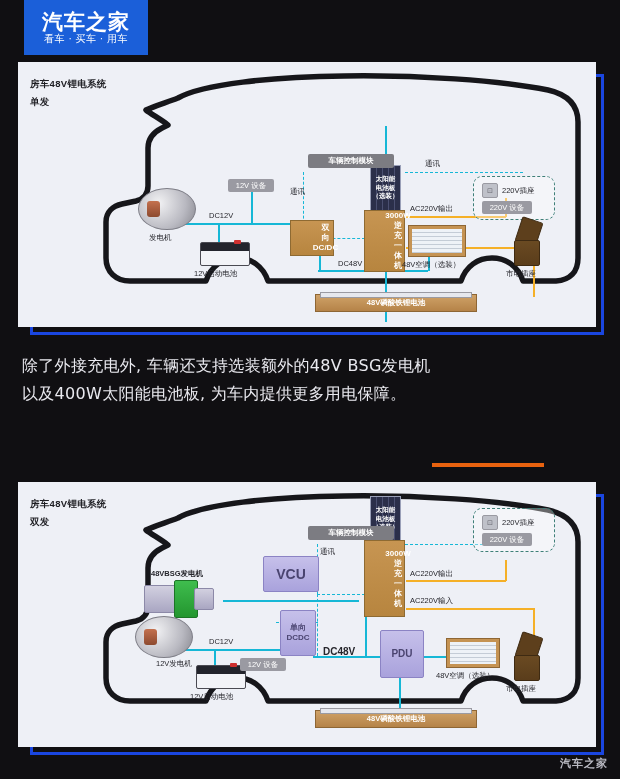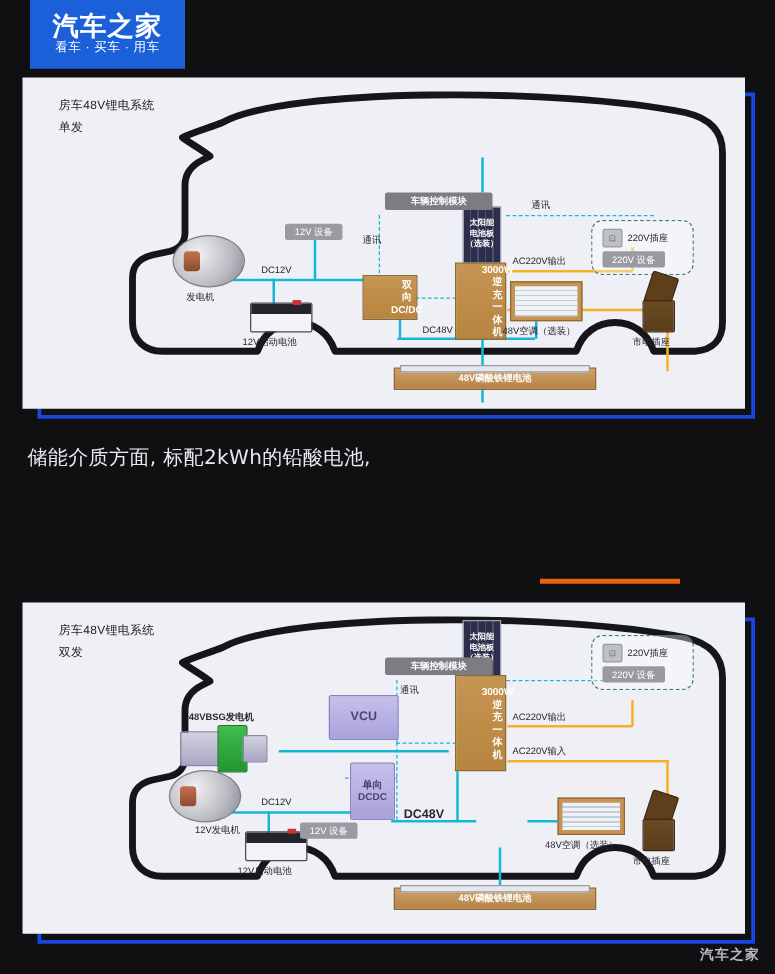--- a/index.html
+++ b/index.html
@@ -23,21 +23,21 @@
   
   .figure { position: absolute; }
   .figure .blue-frame {
     position: absolute; left: 12px; top: 12px; right: -8px; bottom: -8px;
     border: 3px solid #1a46e0; background: transparent;
   }
   .figure .canvas {
     position: absolute; left: 0; top: 0; right: 0; bottom: 0;
     background: #eef0f6; overflow: hidden;
   }
-  .fig-title { position: absolute; left: 12px; font-size: 9.5px; color: #1d1d22; font-weight: normal; letter-spacing: .3px; margin-left: 17px; }
+  .fig-title { position: absolute; left: 12px; font-size: 9.5px; color: #1d1d22; font-weight: bold; letter-spacing: .3px; }
   .fig-title.t1 { top: 16px; }
   .fig-title.t2 { top: 34px; }
 
   
   .van { position: absolute; left: 0; top: 0; }
 
   
   .lbl { position: absolute; font-size: 7.5px; color: #26262c; white-space: nowrap; line-height: 1.15; }
   .lbl.c { text-align: center; }
 
@@ -243,21 +243,22 @@
 
       <div class="plug-lid" style="left:500px; top:157px; width:22px; height:26px;"></div>
       <div class="plug" style="left:496px; top:178px; width:26px; height:26px;"></div>
       <div class="lbl c" style="left:488px; top:208px;">市电插座</div>
 
       <div class="battery48" style="left:297px; top:232px; width:162px; height:18px;">48V磷酸铁锂电池</div>
     </div>
   </div>
 
   <div class="para">
-    <p>储能介质方面, 标配2kWh的铅酸电池,</p>
+    <p>除了外接充电外, 车辆还支持选装额外的48V BSG发电机</p>
+    <p>以及400W太阳能电池板, 为车内提供更多用电保障。</p>
   </div>
   <div class="accent-line"></div>
 
   <div class="figure" style="left:18px; top:482px; width:578px; height:265px;">
     <div class="blue-frame"></div>
     <div class="canvas">
 
       <div class="fig-title t1">房车48V锂电系统</div>
       <div class="fig-title t2">双发</div>
 
@@ -300,21 +301,21 @@
       </div>
 
       <div class="greybox" style="left:290px; top:44px; width:86px; height:14px;">车辆控制模块</div>
       <div class="lbl" style="left:302px; top:66px;">通讯</div>
 
       <div class="bsg-grey" style="left:126px; top:103px; width:36px; height:28px;"></div>
       <div class="bsg" style="left:156px; top:98px; width:24px; height:38px;"></div>
       <div class="bsg-grey" style="left:176px; top:106px; width:20px; height:22px;"></div>
       <div class="lbl" style="left:133px; top:88px;font-weight:bold;">48VBSG发电机</div>
 
-      <div class="purplebox" style="left:245px; top:74px; width:56px; height:36px; font-size:10px;">VCU</div>
+      <div class="purplebox" style="left:245px; top:74px; width:56px; height:36px; font-size:14px;">VCU</div>
 
       <div class="orangebox" style="left:346px; top:58px; width:41px; height:77px;">
         <span>3000W</span>
         <span>逆充</span>
         <span>一体机</span>
       </div>
 
       <div class="lbl" style="left:392px; top:88px;">AC220V输出</div>
       <div class="lbl" style="left:392px; top:115px;">AC220V输入</div>
 
@@ -331,20 +332,21 @@
       <div class="lbl" style="left:191px; top:156px;">DC12V</div>
       <div class="greybox light" style="left:222px; top:176px; width:46px; height:13px;">12V 设备</div>
 
       <div class="purplebox" style="left:262px; top:128px; width:36px; height:46px;">
         <span>单向</span>
         <span>DCDC</span>
       </div>
 
       <div class="lbl" style="left:305px; top:164px; font-size:10px; font-weight:bold;">DC48V</div>
 
+      <div class="purplebox" style="left:362px; top:148px; width:44px; height:48px; font-size:10px;">PDU</div>
 
       <div class="ac-unit-frame" style="left:428px; top:156px; width:54px; height:30px;">
         <div style="position:absolute;inset:3px;background:repeating-linear-gradient(180deg,#eef2f7 0 3px,#c4ccd6 3px 4px);"></div>
       </div>
       <div class="lbl c" style="left:418px; top:190px;">48V空调（选装）</div>
 
       <div class="plug-lid" style="left:500px; top:152px; width:22px; height:26px;"></div>
       <div class="plug" style="left:496px; top:173px; width:26px; height:26px;"></div>
       <div class="lbl c" style="left:488px; top:203px;">市电插座</div>
 

